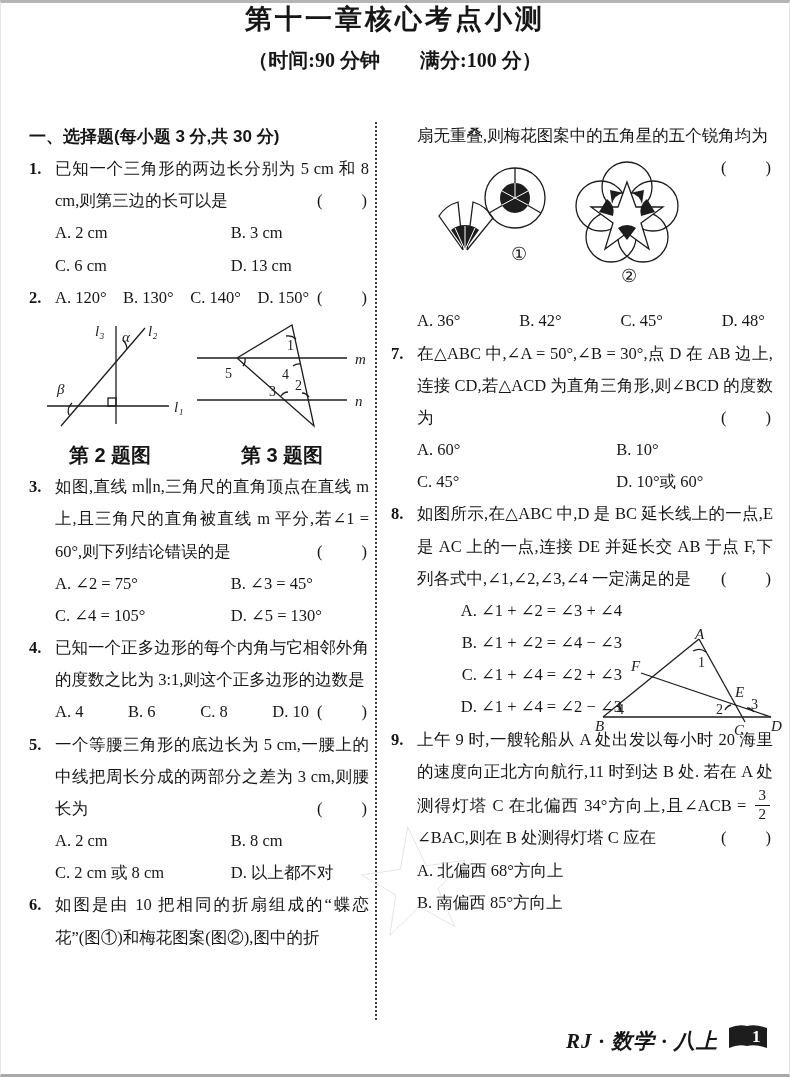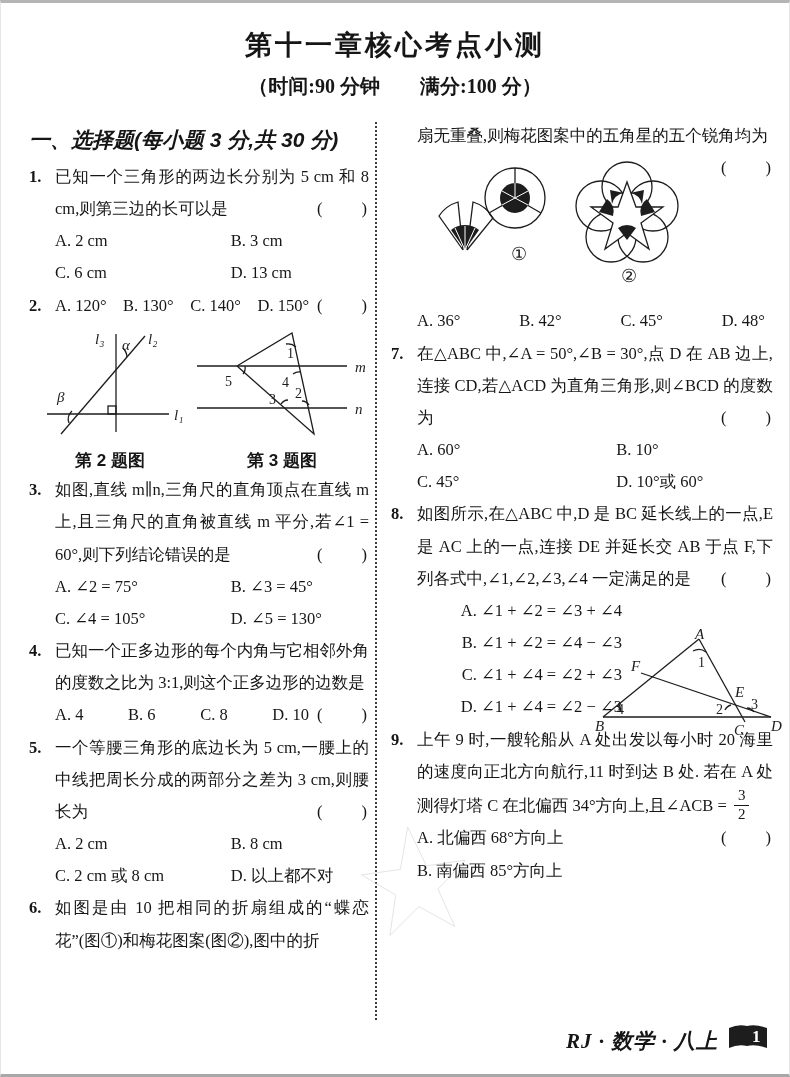--- a/index.html
+++ b/index.html
@@ -5,44 +5,43 @@
   html,body{margin:0;padding:0;background:#fff;}
   .page{
     width:790px;height:1077px;position:relative;background:#fff;overflow:hidden;
     border-top:3px solid #b5b5b5;border-bottom:3px solid #a8a8a8;
     border-left:1px solid #e6e6e6;border-right:1px solid #e6e6e6;
     box-sizing:border-box;
     font-family:"Liberation Serif","DejaVu Serif",serif;
     color:#161616;font-size:16.5px;line-height:1.95;
   }
   .title{
-    text-align:center;padding-top:26px;font-size:27px;font-weight:bold;letter-spacing:3px;
+    text-align:center;font-size:27px;font-weight:bold;letter-spacing:3px;
     font-family:"Liberation Sans","DejaVu Sans",sans-serif;line-height:1.2;
   }
   .subtitle{text-align:center;margin-top:13px;font-size:20px;font-weight:600;line-height:1.2;}
   .columns{position:absolute;top:117px;left:0;right:0;bottom:42px;display:flex;}
   .col{box-sizing:border-box;}
   .col-left{width:374px;padding:0 6px 0 28px;}
   .divider{width:0;border-left:2px dotted #3c3c3c;margin:2px 0 12px 0;}
   .col-right{flex:1;padding:0 16px 0 14px;position:relative;}
   .section-heading{
-    font-weight:bold;font-size:21px;
+    font-weight:bold;font-size:17px;
     font-family:"Liberation Sans","DejaVu Sans",sans-serif;
-    font-style:italic;
   }
   .question{position:relative;padding-left:26px;text-align:justify;}
   .qnum{position:absolute;left:0;top:0;font-weight:bold;}
   .bracket{float:right;letter-spacing:2px;}
   .options{padding-left:26px;}
   .grid2{display:grid;grid-template-columns:56% 44%;}
   .grid4{display:grid;grid-template-columns:repeat(4,auto);justify-content:space-between;padding-right:8px;}
   .grid1 .option{display:block;}
   .figrow{display:flex;justify-content:center;align-items:flex-end;padding:6px 2px 0 10px;}
   .figbox{text-align:center;}
-  .figcap{font-weight:bold;font-size:17px;line-height:1.6;font-family:"Liberation Sans","DejaVu Sans",sans-serif;}
+  .figcap{font-weight:bold;font-size:20px;line-height:1.6;font-family:"Liberation Sans","DejaVu Sans",sans-serif;}
   .fig-center{text-align:center;padding:2px 0 0 0;}
   svg{overflow:visible;}
   svg line,svg path,svg polyline,svg polygon,svg circle,svg rect{stroke:#1d1d1d;stroke-width:1.3;fill:none;}
   svg .fill{fill:#1d1d1d;stroke:none;}
   svg text{fill:#1d1d1d;stroke:none;font-size:15px;font-style:italic;font-family:"Liberation Serif","DejaVu Serif",serif;}
   svg text.num{font-style:normal;font-size:14px;}
   .q8wrap{position:relative;}
   .q8fig{position:absolute;right:-4px;top:34px;}
   .q8opts{padding-left:26px;text-align:right;}
   .q8opts .option{display:block;max-width:205px;}
@@ -276,20 +275,21 @@
             <text class="num" x="121" y="85">2</text>
             <text class="num" x="156" y="80">3</text>
           </svg>
         </div>
       </div>
 
       <div class="question">
         <span class="qnum">9.</span>
         <span>上午 9 时,一艘轮船从 A 处出发以每小时 20 海里的速度向正北方向航行,11 时到达 B 处. 若在 A 处测得灯塔 C 在北偏西 34°方向上,且∠ACB =</span>
         <span class="frac"><span class="fnum">3</span><span class="fden">2</span></span>
+        <span>∠BAC,则在 B 处测得灯塔 C 应在</span>
         <span class="bracket">(　　)</span>
       </div>
       <div class="options grid1">
         <span class="option">A. 北偏西 68°方向上</span>
         <span class="option">B. 南偏西 85°方向上</span>
       </div>
     </div>
   </div>
 
   <div class="footer">

